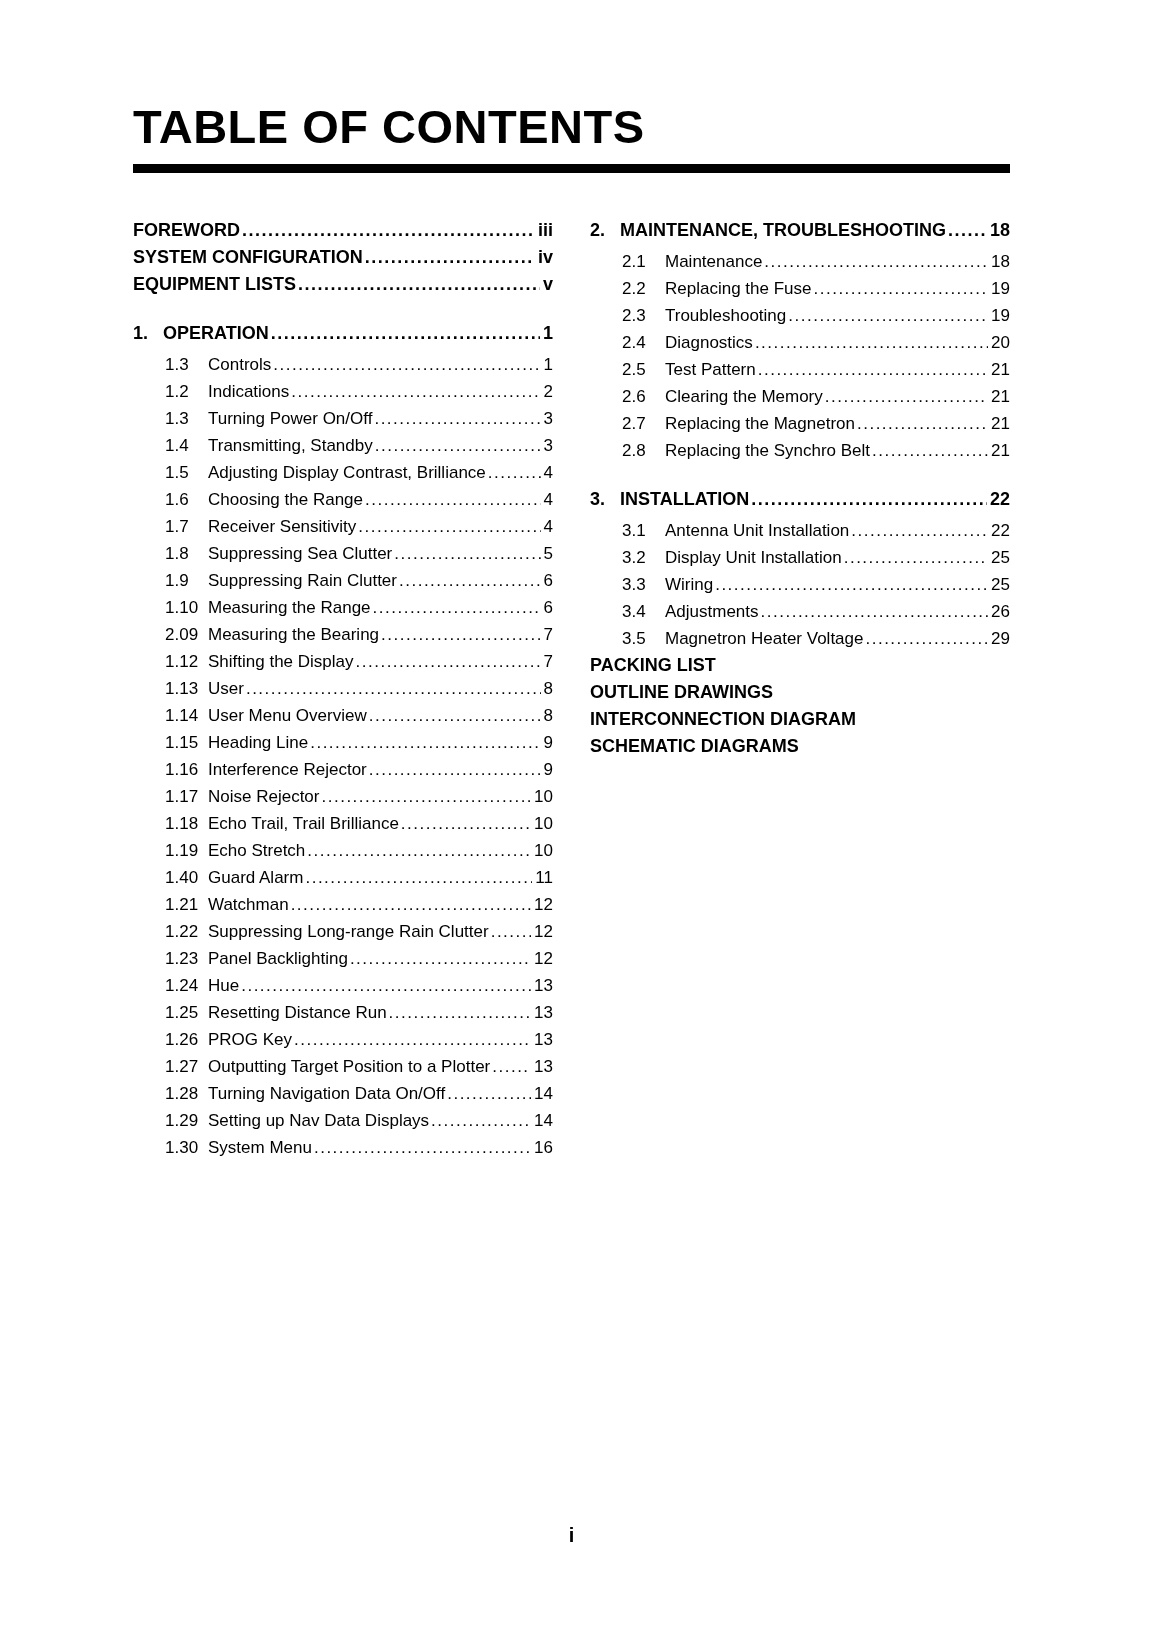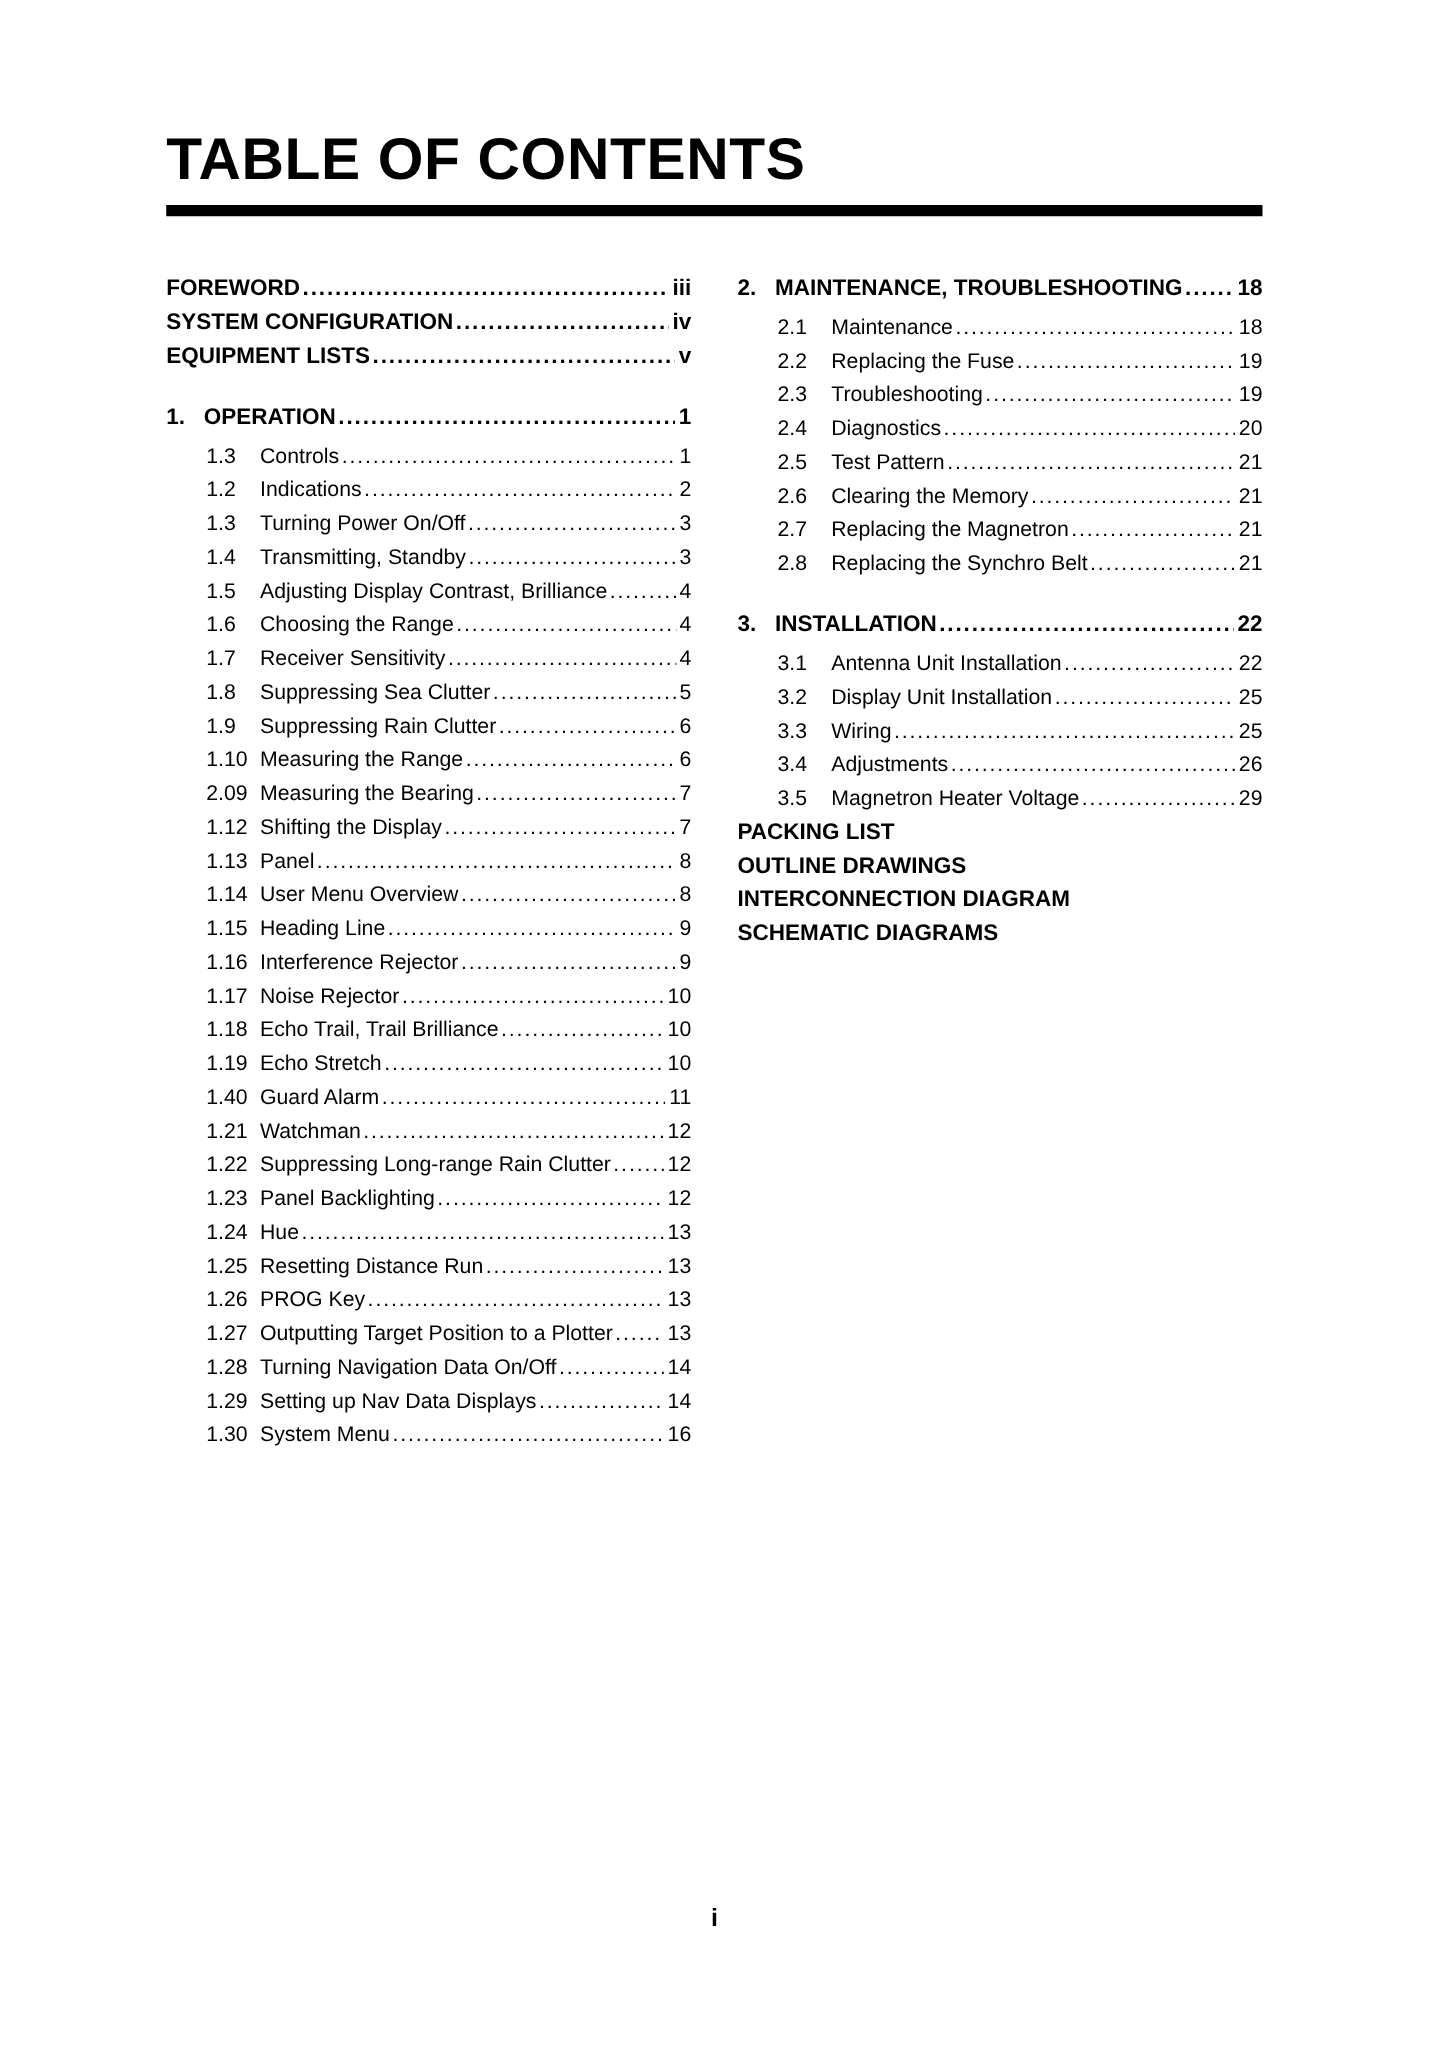--- a/index.html
+++ b/index.html
@@ -162,21 +162,21 @@
 
             <div class="entry sub">
               <span class="num">1.12</span>
               <span class="label">Shifting the Display</span>
               <span class="dots"></span>
               <span class="pg">7</span>
             </div>
 
             <div class="entry sub">
               <span class="num">1.13</span>
-              <span class="label">Panel</span>
+              <span class="label">User</span>
               <span class="dots"></span>
               <span class="pg">8</span>
             </div>
 
             <div class="entry sub">
               <span class="num">1.14</span>
               <span class="label">User Menu Overview</span>
               <span class="dots"></span>
               <span class="pg">8</span>
             </div>

